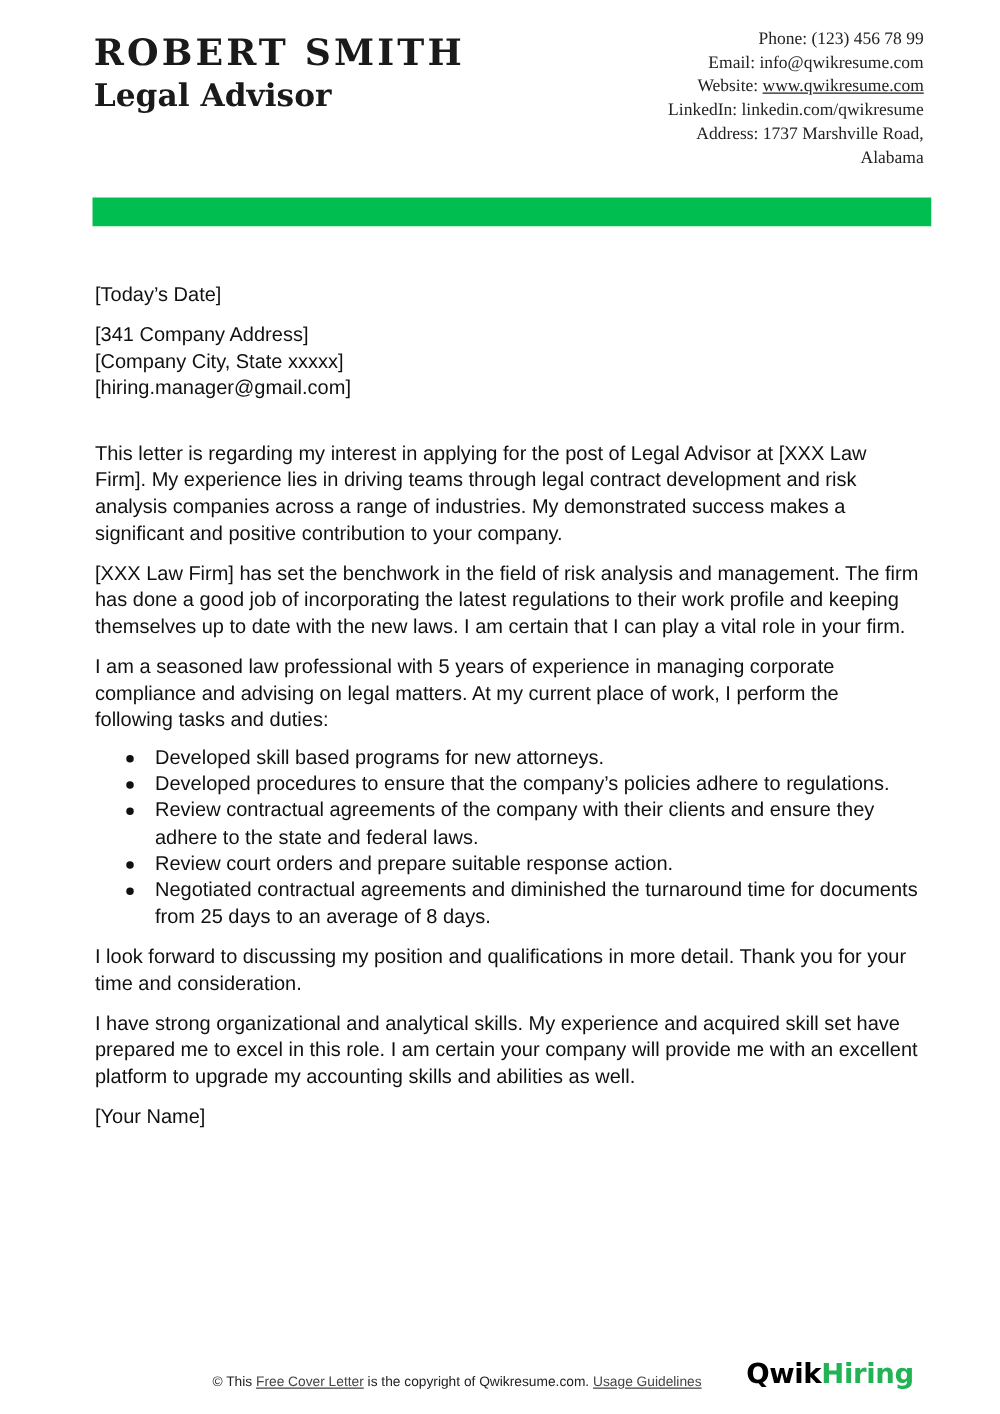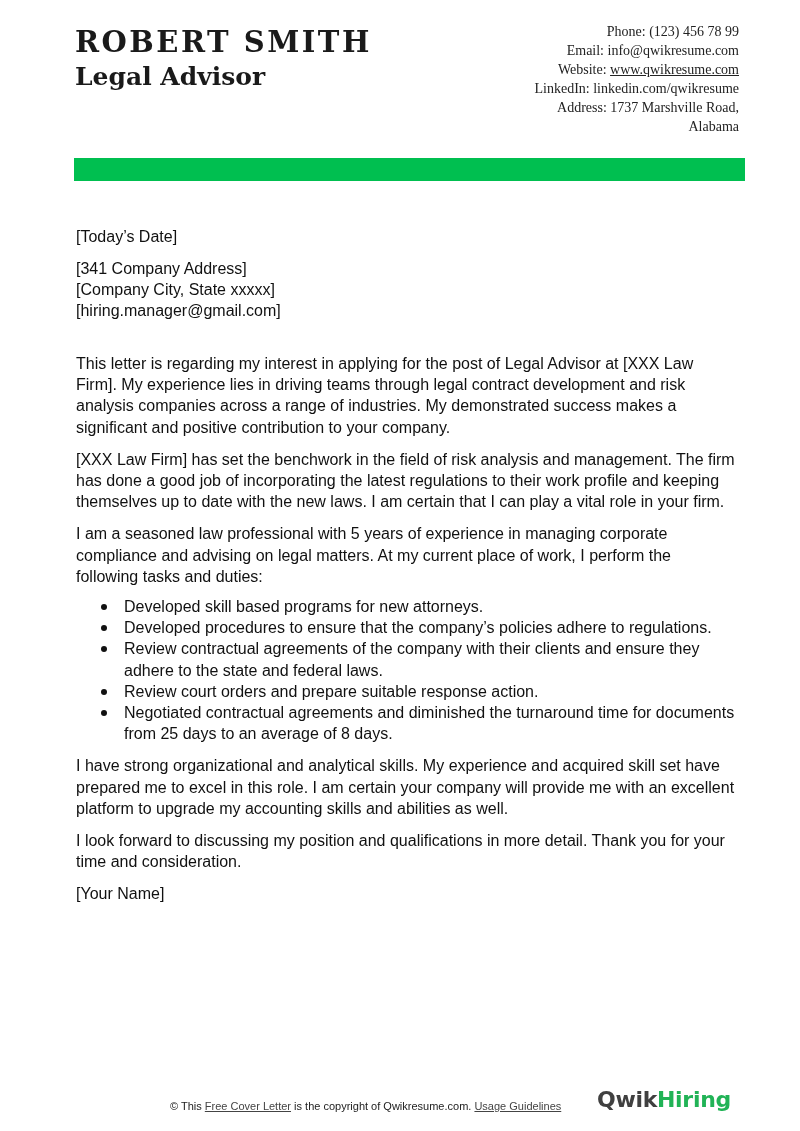--- a/index.html
+++ b/index.html
@@ -45,21 +45,21 @@
     .footer-note {
       position: absolute; left: 170px; top: 1099px;
       font-size: 11px; color: #222; line-height: 14px;
     }
     .footer-note a { color: #444; text-decoration: underline; }
     .brand {
       position: absolute; left: 597px; top: 1086px;
       font-family: "DejaVu Sans", sans-serif; font-size: 22px; font-weight: bold; line-height: 28px;
       letter-spacing: -0.3px;
     }
-    .brand .b1 { color: #404040; }
+    .brand .b1 { color: #000000; }
     .brand .b2 { color: #21b356; }
   </style>
 </head>
 <body>
 
 <div class="name">ROBERT SMITH</div>
 <div class="title">Legal Advisor</div>
 
 <div class="contact">
   <div>Phone: (123) 456 78 99</div>
@@ -84,22 +84,22 @@
   <p>This letter is regarding my interest in applying for the post of Legal Advisor at [XXX Law Firm]. My experience lies in driving teams through legal contract development and risk analysis companies across a range of industries. My demonstrated success makes a significant and positive contribution to your company.</p>
   <p>[XXX Law Firm] has set the benchwork in the field of risk analysis and management. The firm has done a good job of incorporating the latest regulations to their work profile and keeping themselves up to date with the new laws. I am certain that I can play a vital role in your firm.</p>
   <p>I am a seasoned law professional with 5 years of experience in managing corporate compliance and advising on legal matters. At my current place of work, I perform the following tasks and duties:</p>
   <ul class="duties">
     <li><span class="bullet"></span><span>Developed skill based programs for new attorneys.</span></li>
     <li><span class="bullet"></span><span>Developed procedures to ensure that the company’s policies adhere to regulations.</span></li>
     <li><span class="bullet"></span><span>Review contractual agreements of the company with their clients and ensure they adhere to the state and federal laws.</span></li>
     <li><span class="bullet"></span><span>Review court orders and prepare suitable response action.</span></li>
     <li><span class="bullet"></span><span>Negotiated contractual agreements and diminished the turnaround time for documents from 25 days to an average of 8 days.</span></li>
   </ul>
+  <p>I look forward to discussing my position and qualifications in more detail. Thank you for your time and consideration.</p>
   <p>I have strong organizational and analytical skills. My experience and acquired skill set have prepared me to excel in this role. I am certain your company will provide me with an excellent platform to upgrade my accounting skills and abilities as well.</p>
-  <p>I look forward to discussing my position and qualifications in more detail. Thank you for your time and consideration.</p>
   <div class="block">
     <div>[Your Name]</div>
   </div>
 </div>
 
 <div class="footer-note">
   <span>© This </span><a href="#">Free Cover Letter</a><span> is the copyright of Qwikresume.com. </span><a href="#">Usage Guidelines</a>
 </div>
 
 <div class="brand">

